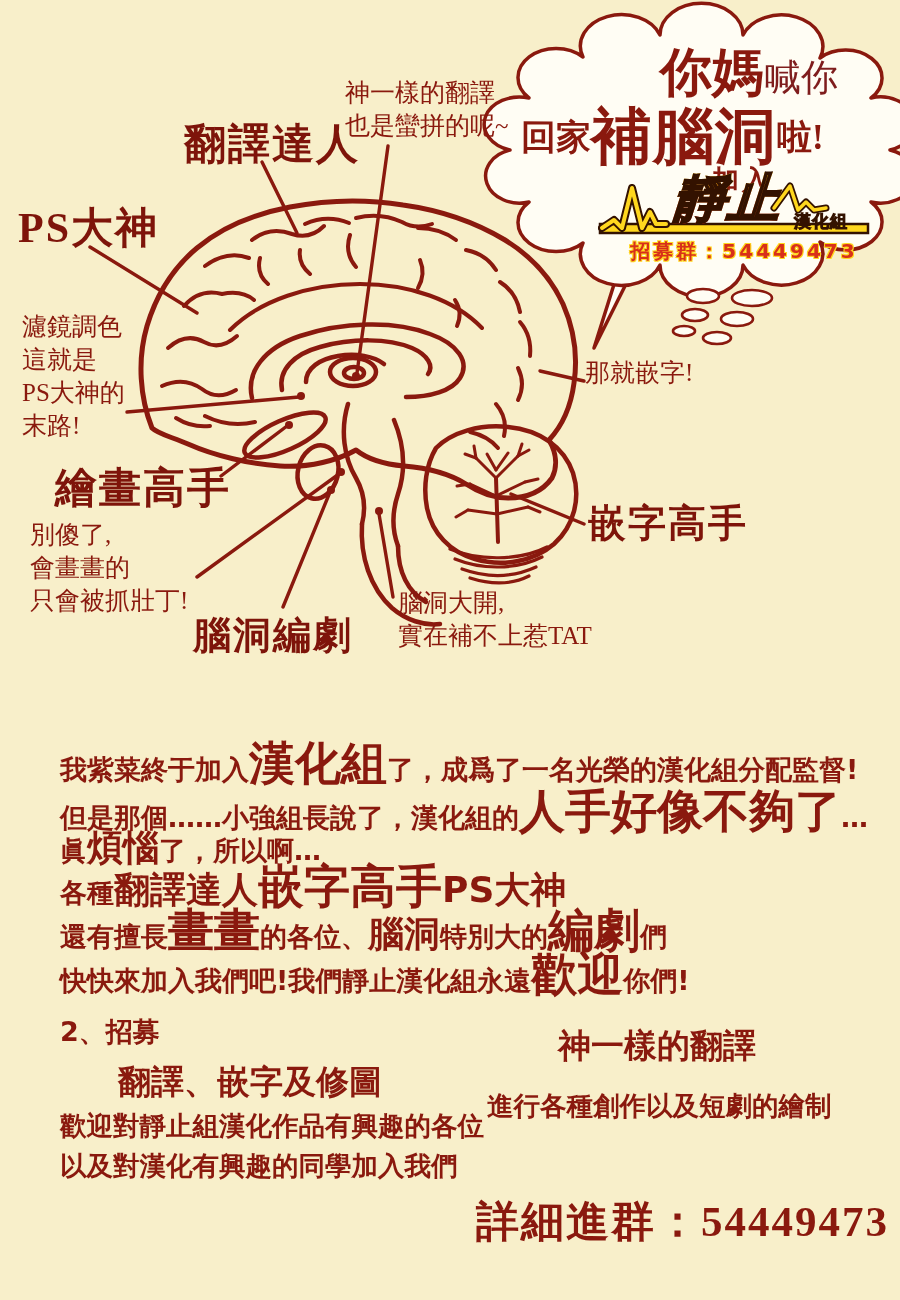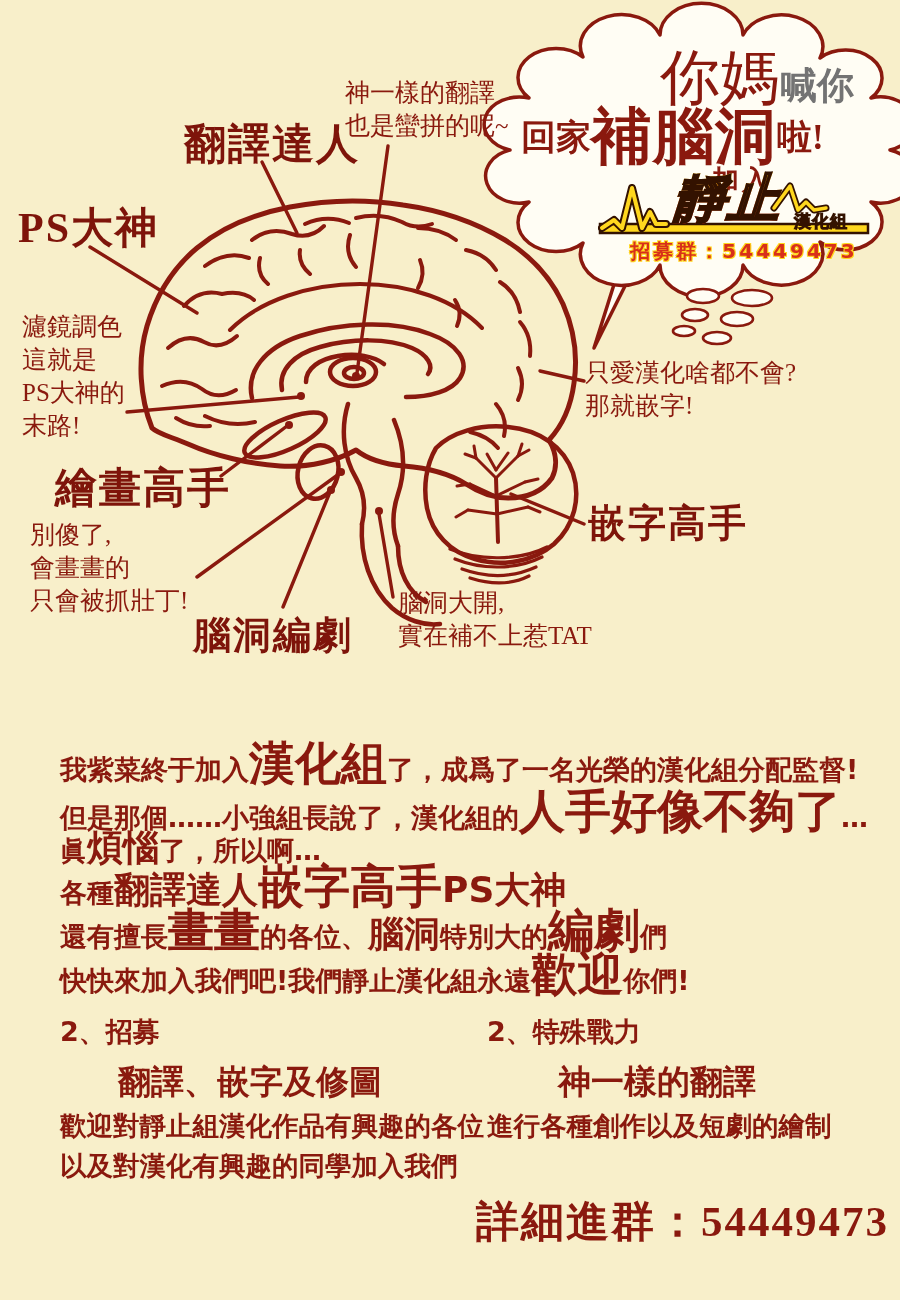--- a/index.html
+++ b/index.html
@@ -25,22 +25,22 @@
   }
   .note{
     font-family:"Liberation Serif", serif;
     font-size:25px;
     line-height:1.32;
     color:#8a190e;
     white-space:nowrap;
   }
 
   
-  .bub1-big{font-size:60px;font-weight:normal;color:#8a190e;margin-top:12px;}
-  .bub1-sm{font-size:37px;font-weight:bold;color:#737373;text-align:center;}
+  .bub1-big{font-size:52px;font-weight:bold;color:#8a190e;margin-top:12px;}
+  .bub1-sm{font-size:37px;font-weight:normal;color:#7f1d1d;text-align:center;}
   .bub2-sm{font-size:35px;font-weight:bold;color:#8a190e;}
   .bub2-big{font-size:61px;font-weight:bold;color:#8a190e;letter-spacing:1px;}
   .join-lbl{font-size:27px;font-weight:bold;color:#8a190e;letter-spacing:3px;}
 
   
   .logo-wrap{left:598px;top:180px;width:292px;height:88px;}
   .logo-main{
     position:absolute;left:76px;top:-8px;
     font-family:"DejaVu Sans", sans-serif;
     font-weight:bold;font-style:italic;
@@ -253,21 +253,20 @@
 <div class="abs lbl-big" style="left:193px;top:610px;font-size:38px">腦洞編劇</div>
 
 <div class="abs note" style="left:398px;top:586px">
   <div>腦洞大開,</div>
   <div>實在補不上惹TAT</div>
 </div>
 
 <div class="abs lbl-big" style="left:588px;top:498px;font-size:38px">嵌字高手</div>
 
 <div class="abs note" style="left:585px;top:356px">
-  <div>只愛漢化啥都不會?</div>
   <div>那就嵌字!</div>
 </div>
 
 <div class="abs" style="left:660px;top:38px;white-space:nowrap">
   <span class="bub1-big">你媽</span><span class="bub1-sm">喊你</span>
 </div>
 <div class="abs" style="left:521px;top:96px;white-space:nowrap;display:flex;align-items:center">
   <span class="bub2-sm">回家</span>
     <span class="bub2-big">補腦洞</span>
     <span class="bub2-sm">啦!</span>
@@ -326,18 +325,17 @@
 </div>
 
 <div class="abs" style="left:60px;top:1014px;width:380px">
   <div class="rec-num">2、招募</div>
   <div class="rec-title" style="margin-top:10px">翻譯、嵌字及修圖</div>
   <div class="rec-body" style="margin-top:4px">歡迎對靜止組漢化作品有興趣的各位</div>
   <div class="rec-body" style="margin-top:6px">以及對漢化有興趣的同學加入我們</div>
 </div>
 
 <div class="abs" style="left:487px;top:1014px;width:380px">
-  <div class="rec-num">2、特殊戰力</div>
   <div class="rec-title" style="margin-top:10px;width:340px">神一樣的翻譯</div>
-  <div class="rec-body" style="margin-top:4px">進行各種創作以及短劇的繪制</div>
+  <div class="rec-body" style="margin-top:20px">進行各種創作以及短劇的繪制</div>
 </div>
 
 <div class="abs footer" style="left:476px;top:1193px">詳細進群：54449473</div>
 
 </body></html>

